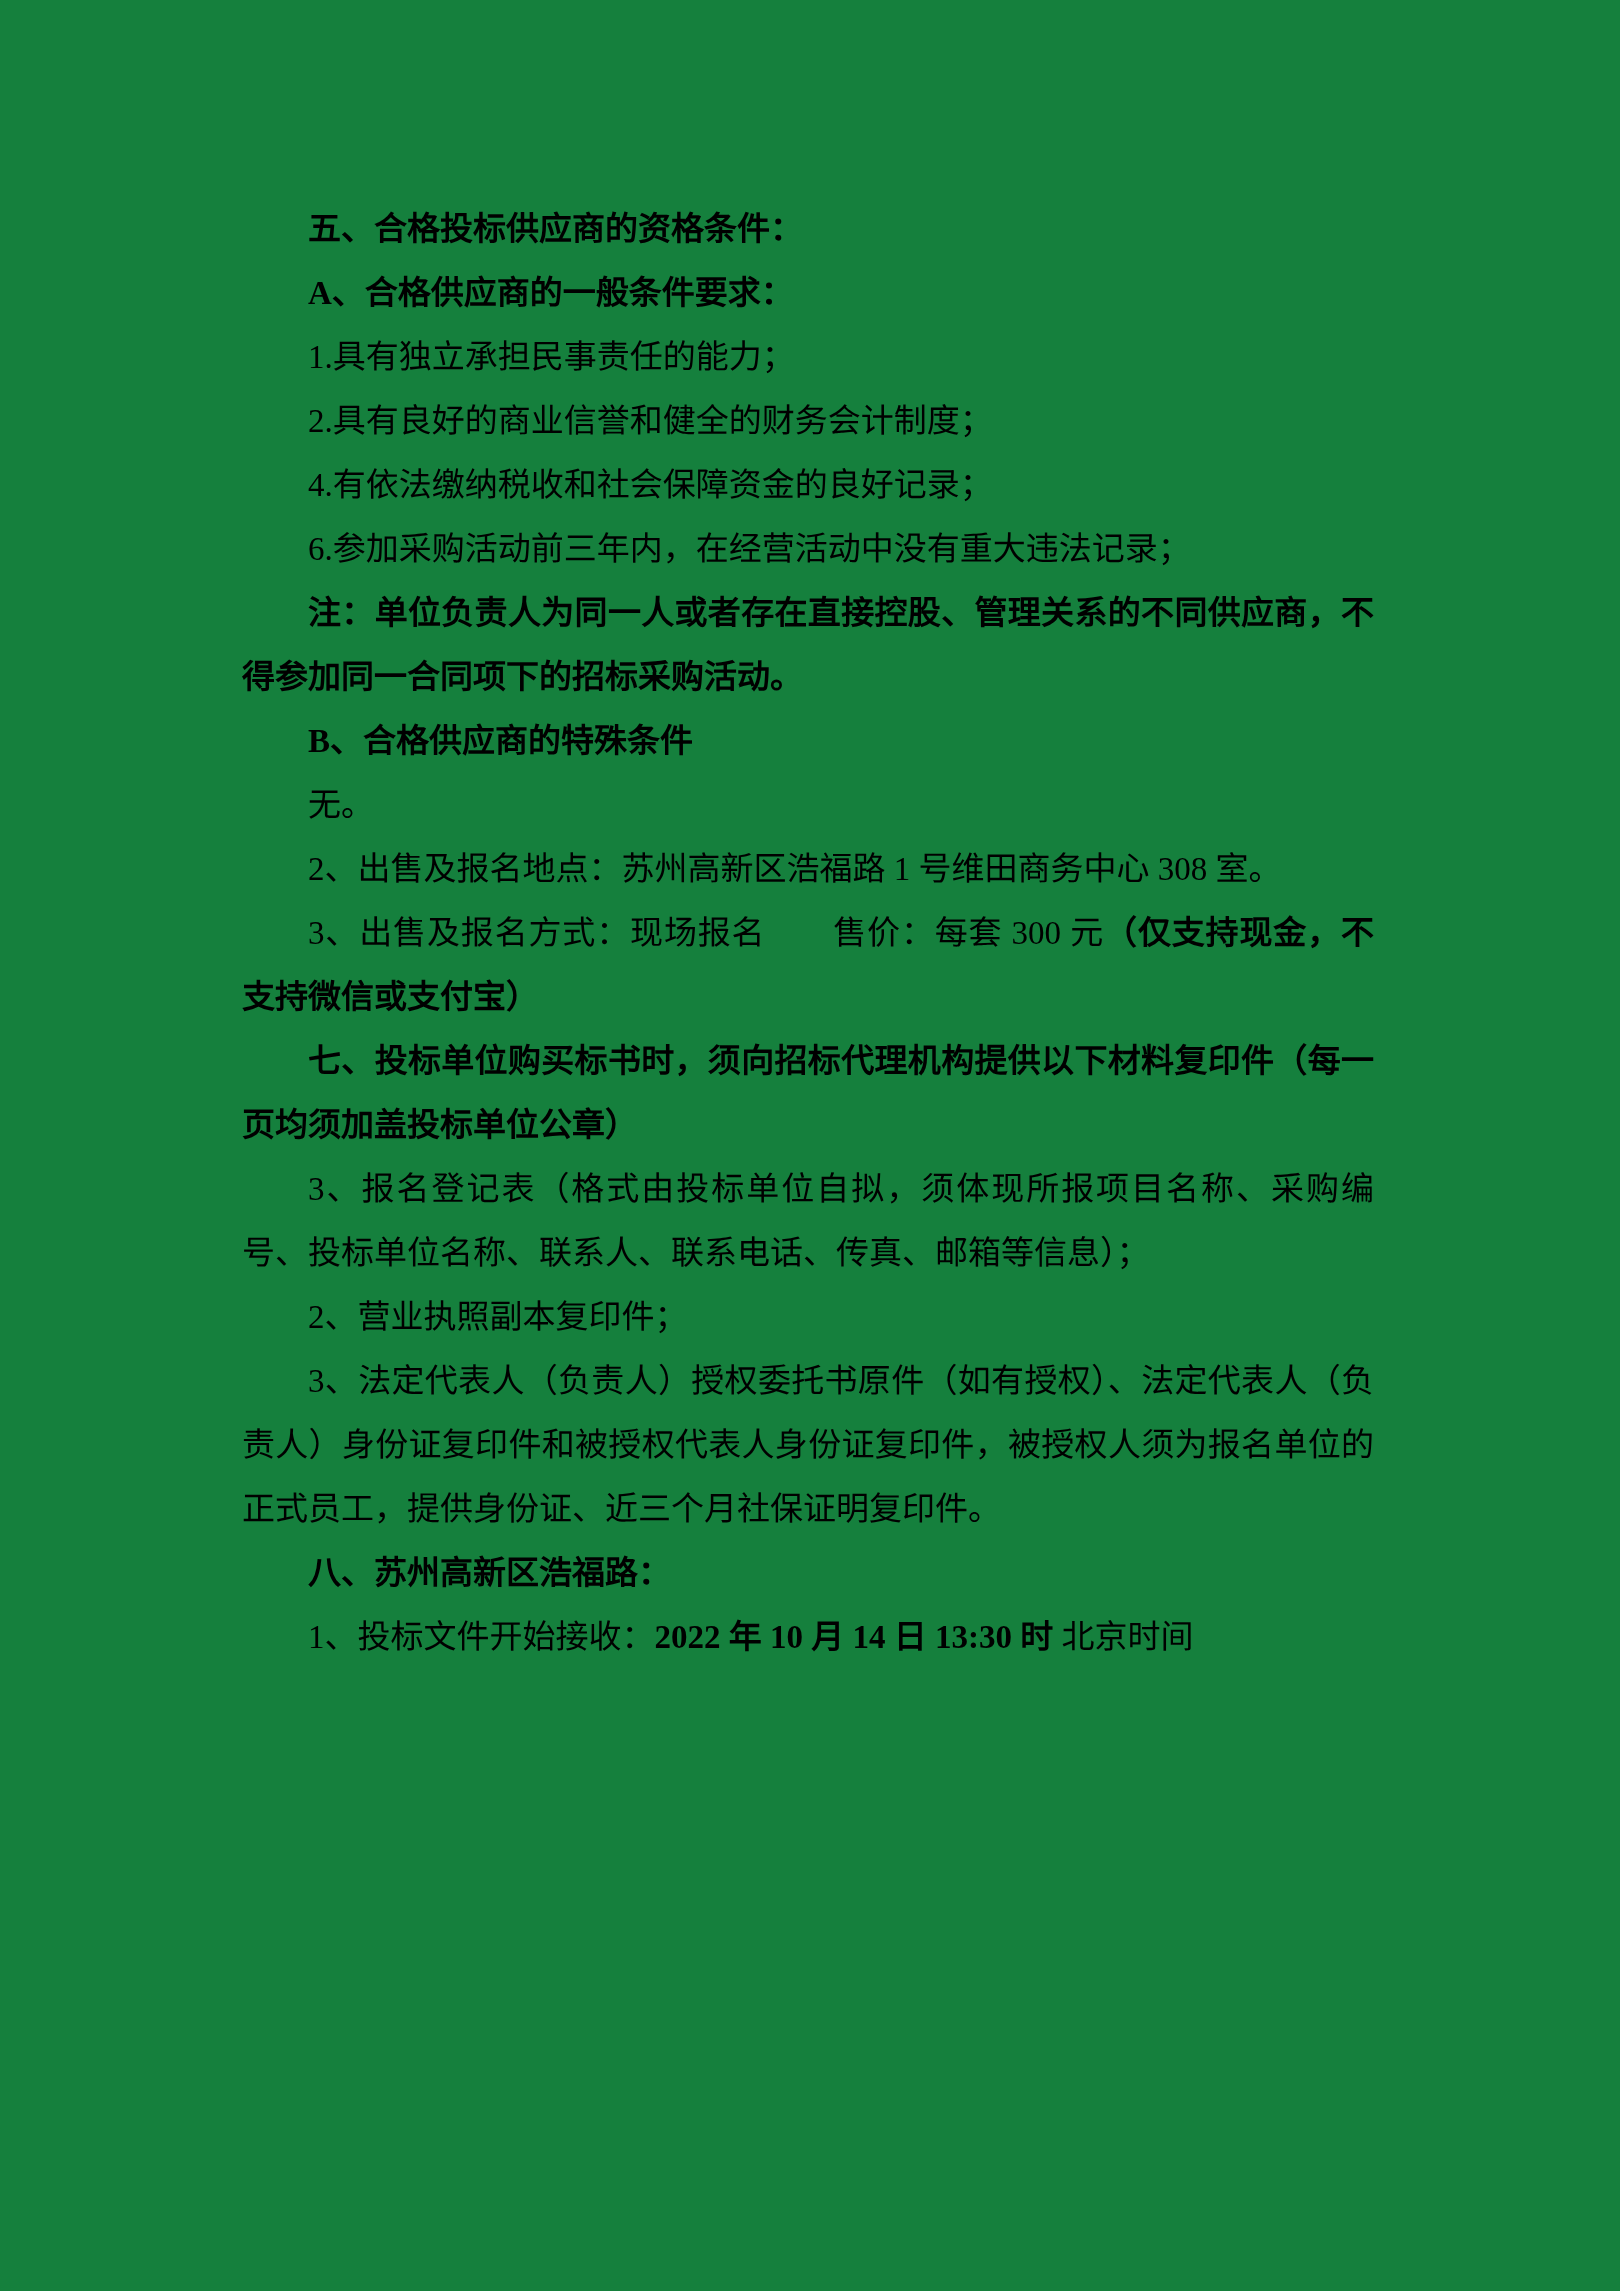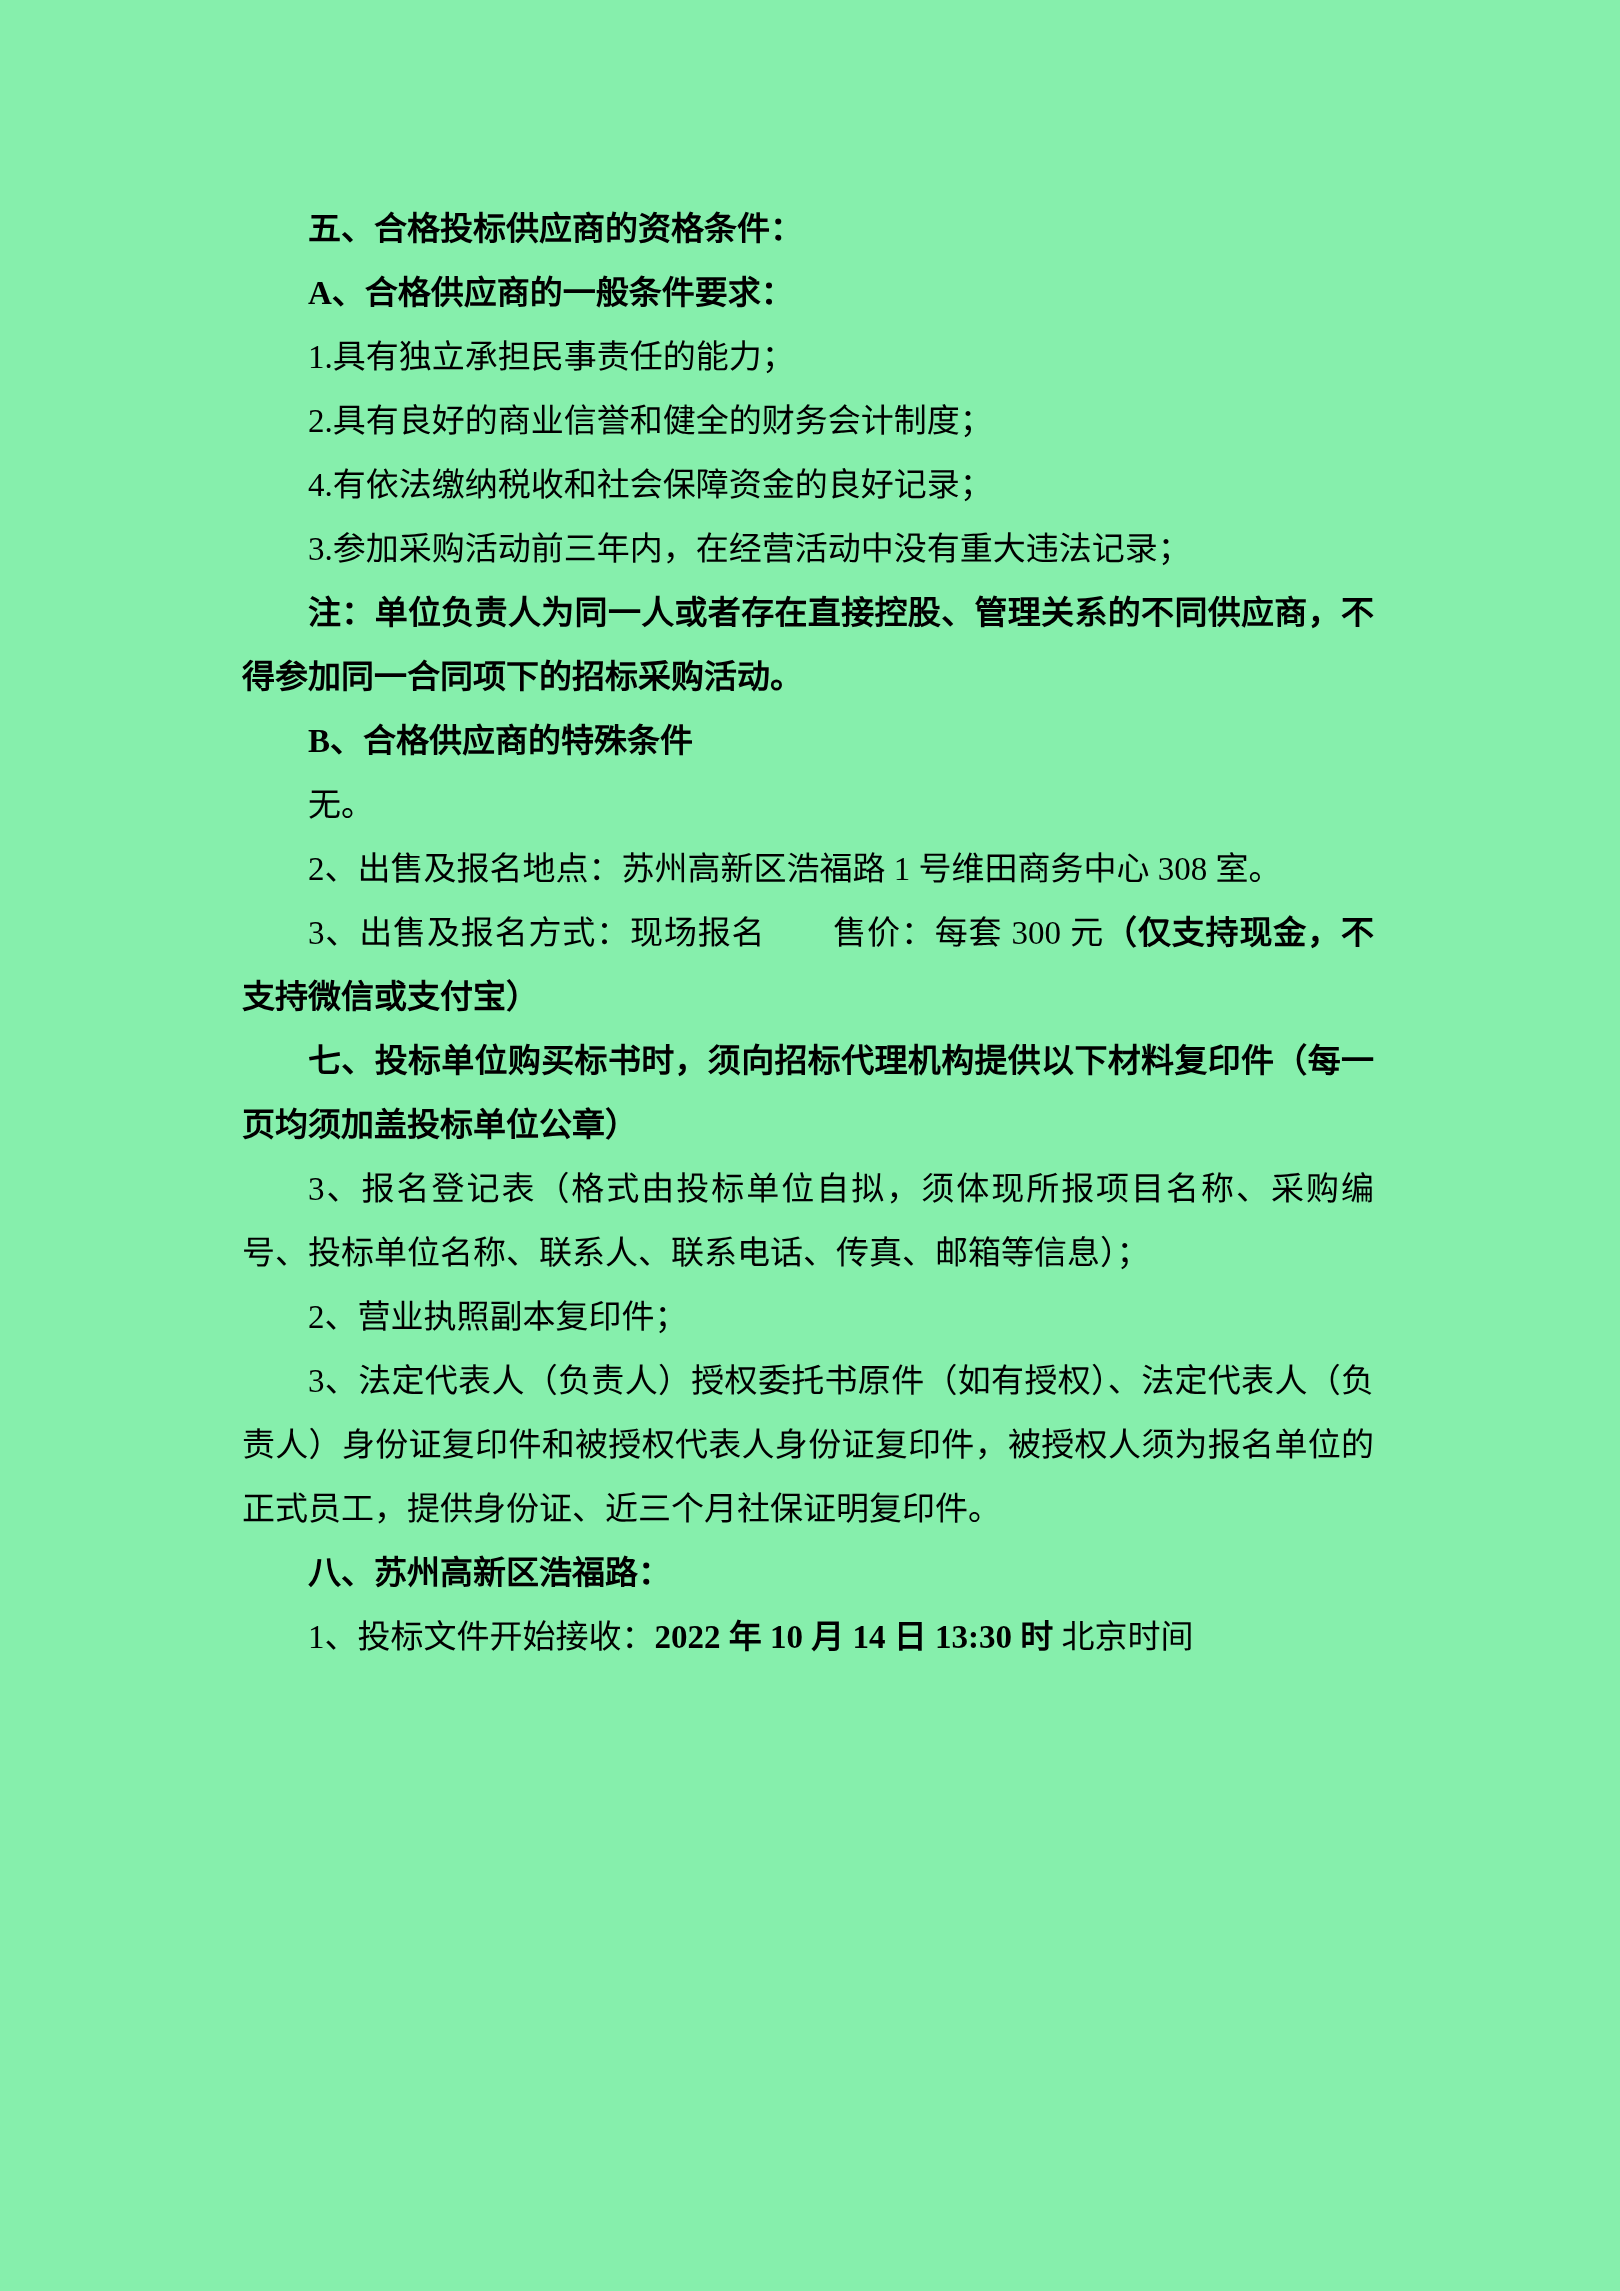--- a/index.html
+++ b/index.html
@@ -5,21 +5,21 @@
   html, body {
     margin: 0;
     padding: 0;
     background: #888;
   }
   .page {
     position: relative;
     width: 1620px;
     height: 2292px;
     margin: 0 auto;
-    background: #86efac;
+    background: #15803d;
     overflow: hidden;
     font-family: "Liberation Serif", "DejaVu Serif", serif;
     color: #000000;
   }
   .doc-body {
     position: absolute;
     left: 242px;
     top: 197px;
     width: 1132px;
   }
@@ -40,21 +40,21 @@
 </head>
 <body>
 
 <main class="page">
   <section class="doc-body">
       <p class="para"><span class="run bold">五、合格投标供应商的资格条件：</span></p>
       <p class="para"><span class="run bold">A、合格供应商的一般条件要求：</span></p>
       <p class="para"><span class="run">1.具有独立承担民事责任的能力；</span></p>
       <p class="para"><span class="run">2.具有良好的商业信誉和健全的财务会计制度；</span></p>
       <p class="para"><span class="run">4.有依法缴纳税收和社会保障资金的良好记录；</span></p>
-      <p class="para"><span class="run">3.参加采购活动前三年内，在经营活动中没有重大违法记录；</span></p>
+      <p class="para"><span class="run">6.参加采购活动前三年内，在经营活动中没有重大违法记录；</span></p>
       <p class="para"><span class="run bold">注：单位负责人为同一人或者存在直接控股、管理关系的不同供应商，不得参加同一合同项下的招标采购活动。</span></p>
       <p class="para"><span class="run bold">B、合格供应商的特殊条件</span></p>
       <p class="para"><span class="run">无。</span></p>
       <p class="para"><span class="run">2、出售及报名地点：苏州高新区浩福路 1 号维田商务中心 308 室。</span></p>
       <p class="para"><span class="run">3、出售及报名方式：现场报名　　售价：每套 300 元</span><span class="run bold">（仅支持现金，不支持微信或支付宝）</span></p>
       <p class="para"><span class="run bold">七、投标单位购买标书时，须向招标代理机构提供以下材料复印件（每一页均须加盖投标单位公章）</span></p>
       <p class="para"><span class="run">3、报名登记表（格式由投标单位自拟，须体现所报项目名称、采购编号、投标单位名称、联系人、联系电话、传真、邮箱等信息）；</span></p>
       <p class="para"><span class="run">2、营业执照副本复印件；</span></p>
       <p class="para"><span class="run">3、法定代表人（负责人）授权委托书原件（如有授权）、法定代表人（负责人）身份证复印件和被授权代表人身份证复印件，被授权人须为报名单位的正式员工，提供身份证、近三个月社保证明复印件。</span></p>
       <p class="para"><span class="run bold">八、苏州高新区浩福路：</span></p>

